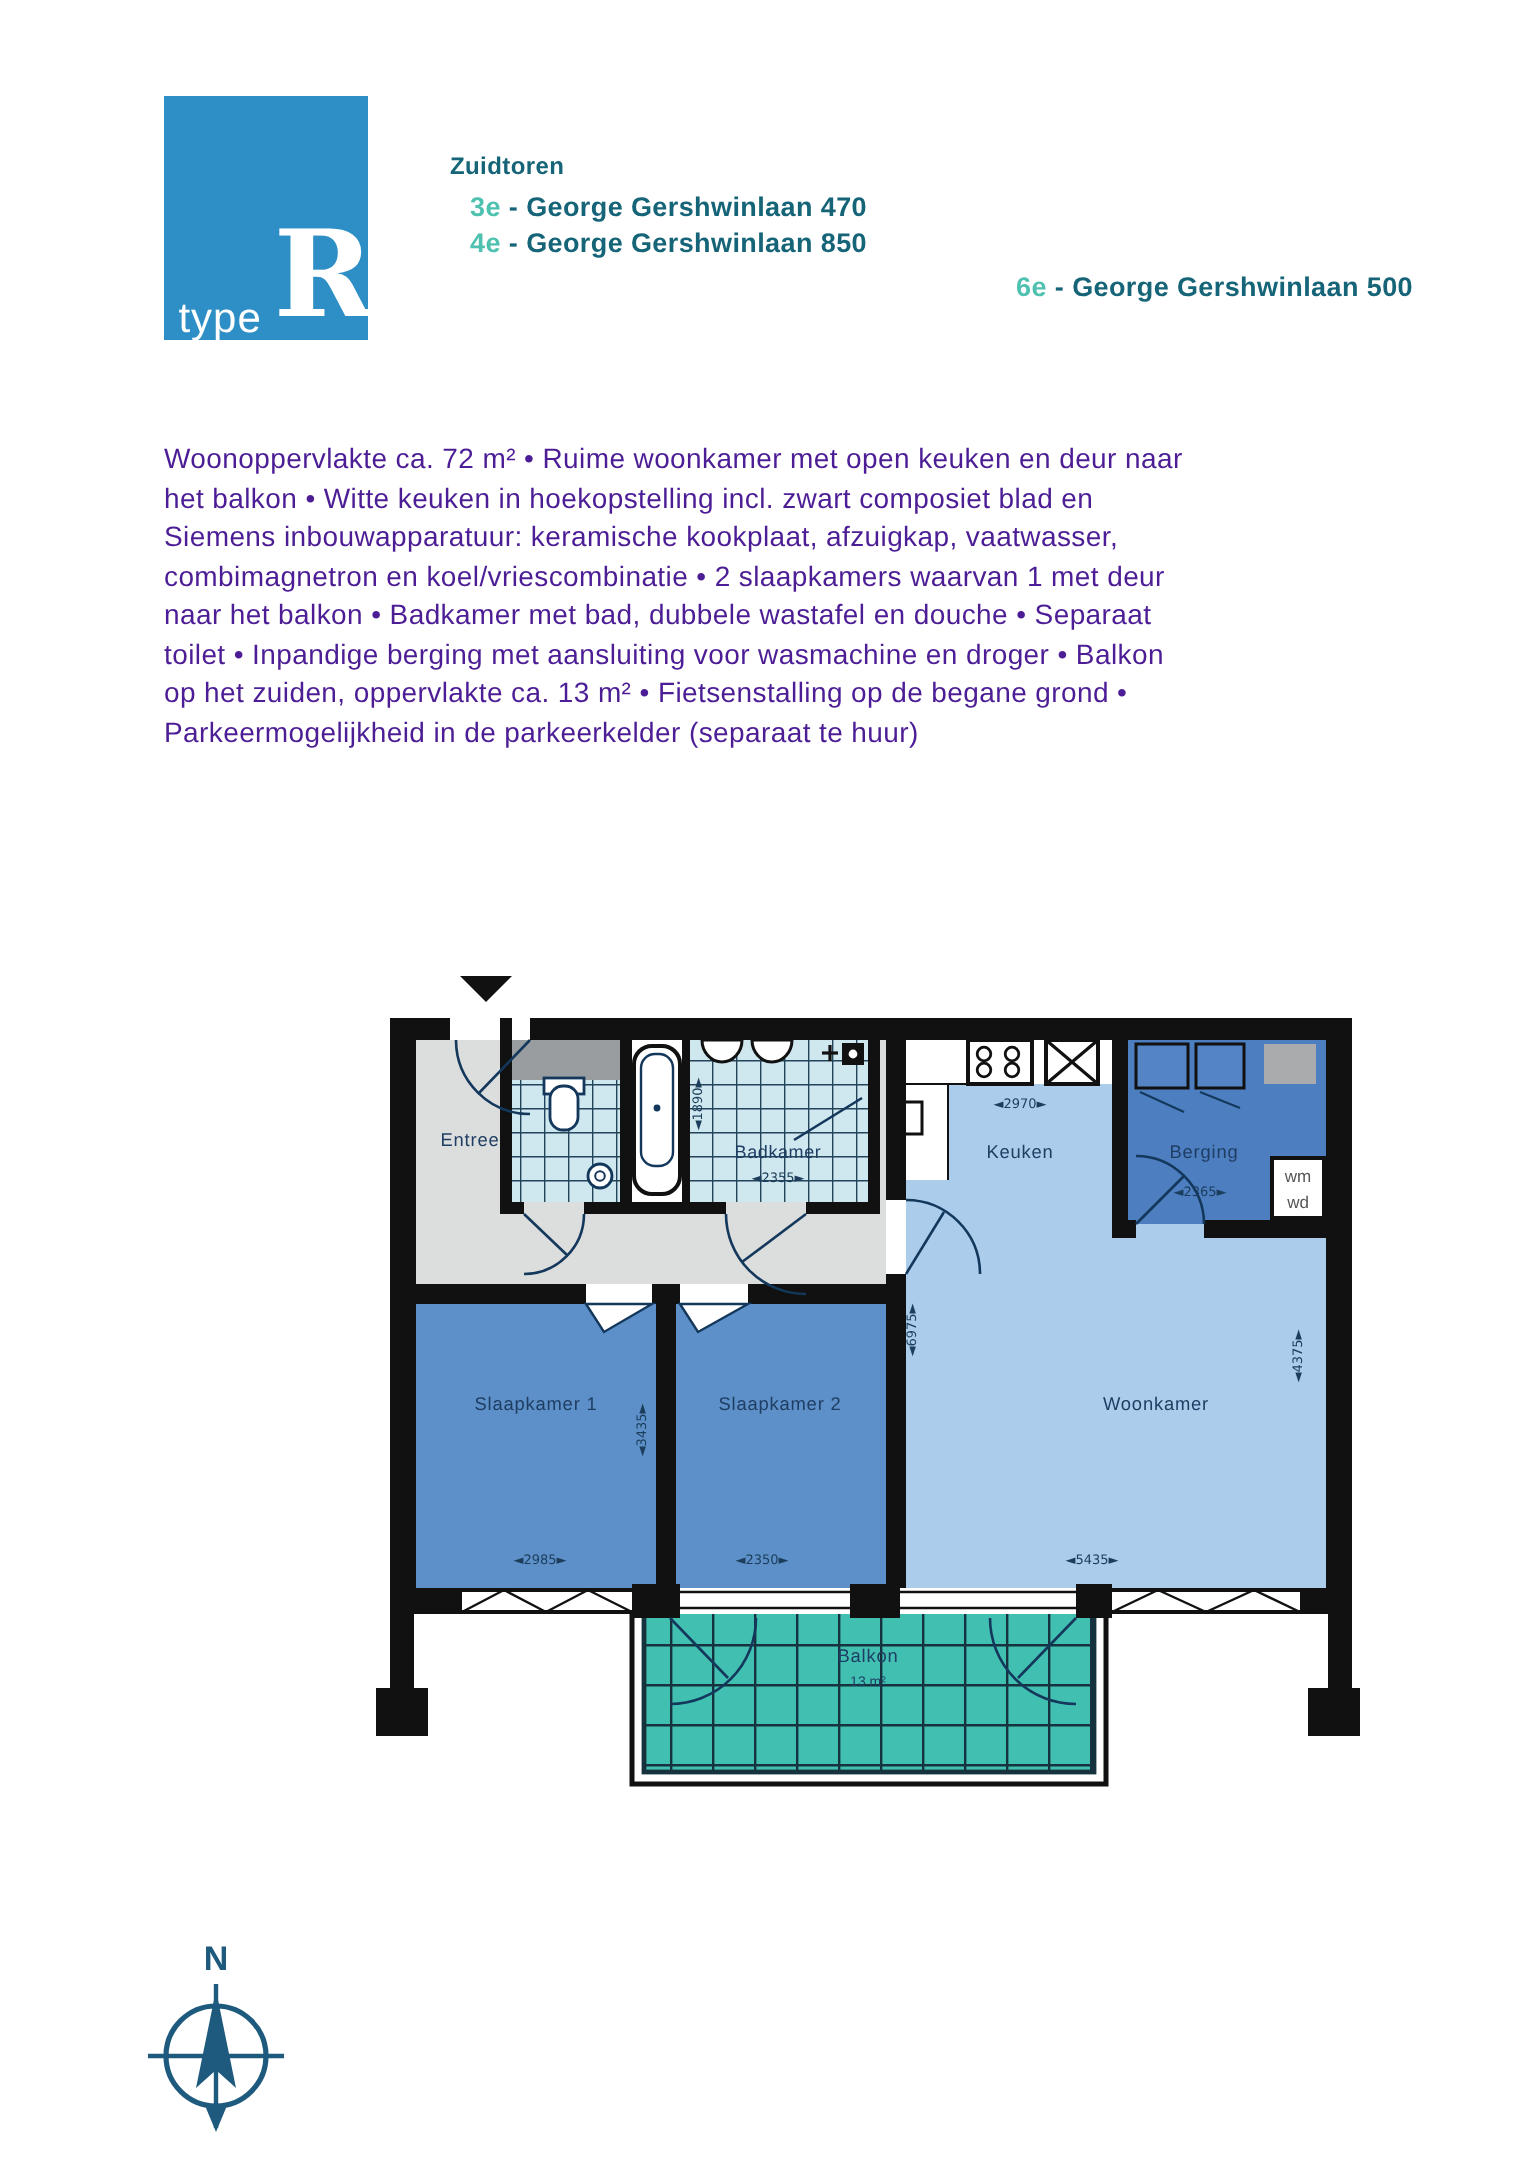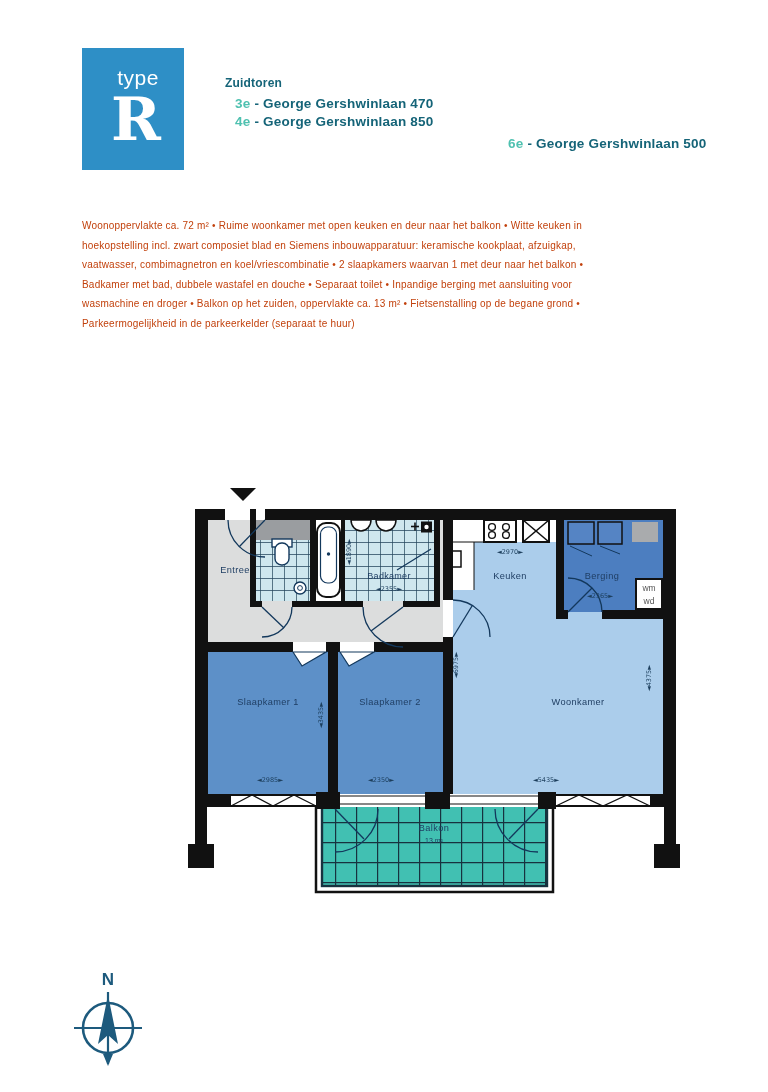--- a/index.html
+++ b/index.html
@@ -2,40 +2,40 @@
 <html><head>
 <meta charset="utf-8">
 <style>
   html,body{margin:0;padding:0;}
   body{
     width:768px;height:1092px;background:#ffffff;position:relative;
     font-family:"Liberation Sans",sans-serif;overflow:hidden;
   }
   .type-badge{
     position:absolute;left:82px;top:48px;width:102px;height:122px;
-    background:#2e8fc6;color:#fff;display:flex;flex-direction:column;
-    align-items:center;justify-content:center;
+    background:#2e8fc6;color:#fff;display:flex;flex-direction:row;
+    align-items:flex-end;justify-content:center;
   }
   .type-word{font-size:21px;letter-spacing:.5px;line-height:1;margin-left:10px;}
   .type-letter{
     font-family:"DejaVu Serif","Liberation Serif",serif;font-weight:bold;
     font-size:60px;line-height:1.05;margin-left:6px;
   }
   .building{
     position:absolute;left:225px;top:76px;font-size:12px;font-weight:bold;
     color:#156478;letter-spacing:.2px;text-align:center;
   }
   .addr-col{position:absolute;top:95px;}
   .addr-col.c1{left:235px;}
   .addr-col.c2{left:508px;margin-top:40px;}
   .addr-line{font-size:13.5px;font-weight:bold;color:#156478;line-height:18px;letter-spacing:.2px;}
   .addr-line .floor{color:#4fc1b0;margin-right:4px;}
   .description{
     position:absolute;left:82px;top:206px;width:510px;
-    font-size:10px;line-height:19.5px;color:#c2410c;letter-spacing:.2px;
+    font-size:14px;line-height:19.5px;color:#4c1d95;letter-spacing:.2px;
   }
   .plan-wrap{position:absolute;left:188px;top:482px;width:492px;height:426px;}
   .compass-wrap{position:absolute;left:72px;top:964px;width:72px;height:114px;}
   svg text{font-family:"Liberation Sans",sans-serif;}
   svg text.dim{font-family:"DejaVu Sans",sans-serif;}
 </style>
 </head>
 <body>
 
 <div class="type-badge">

